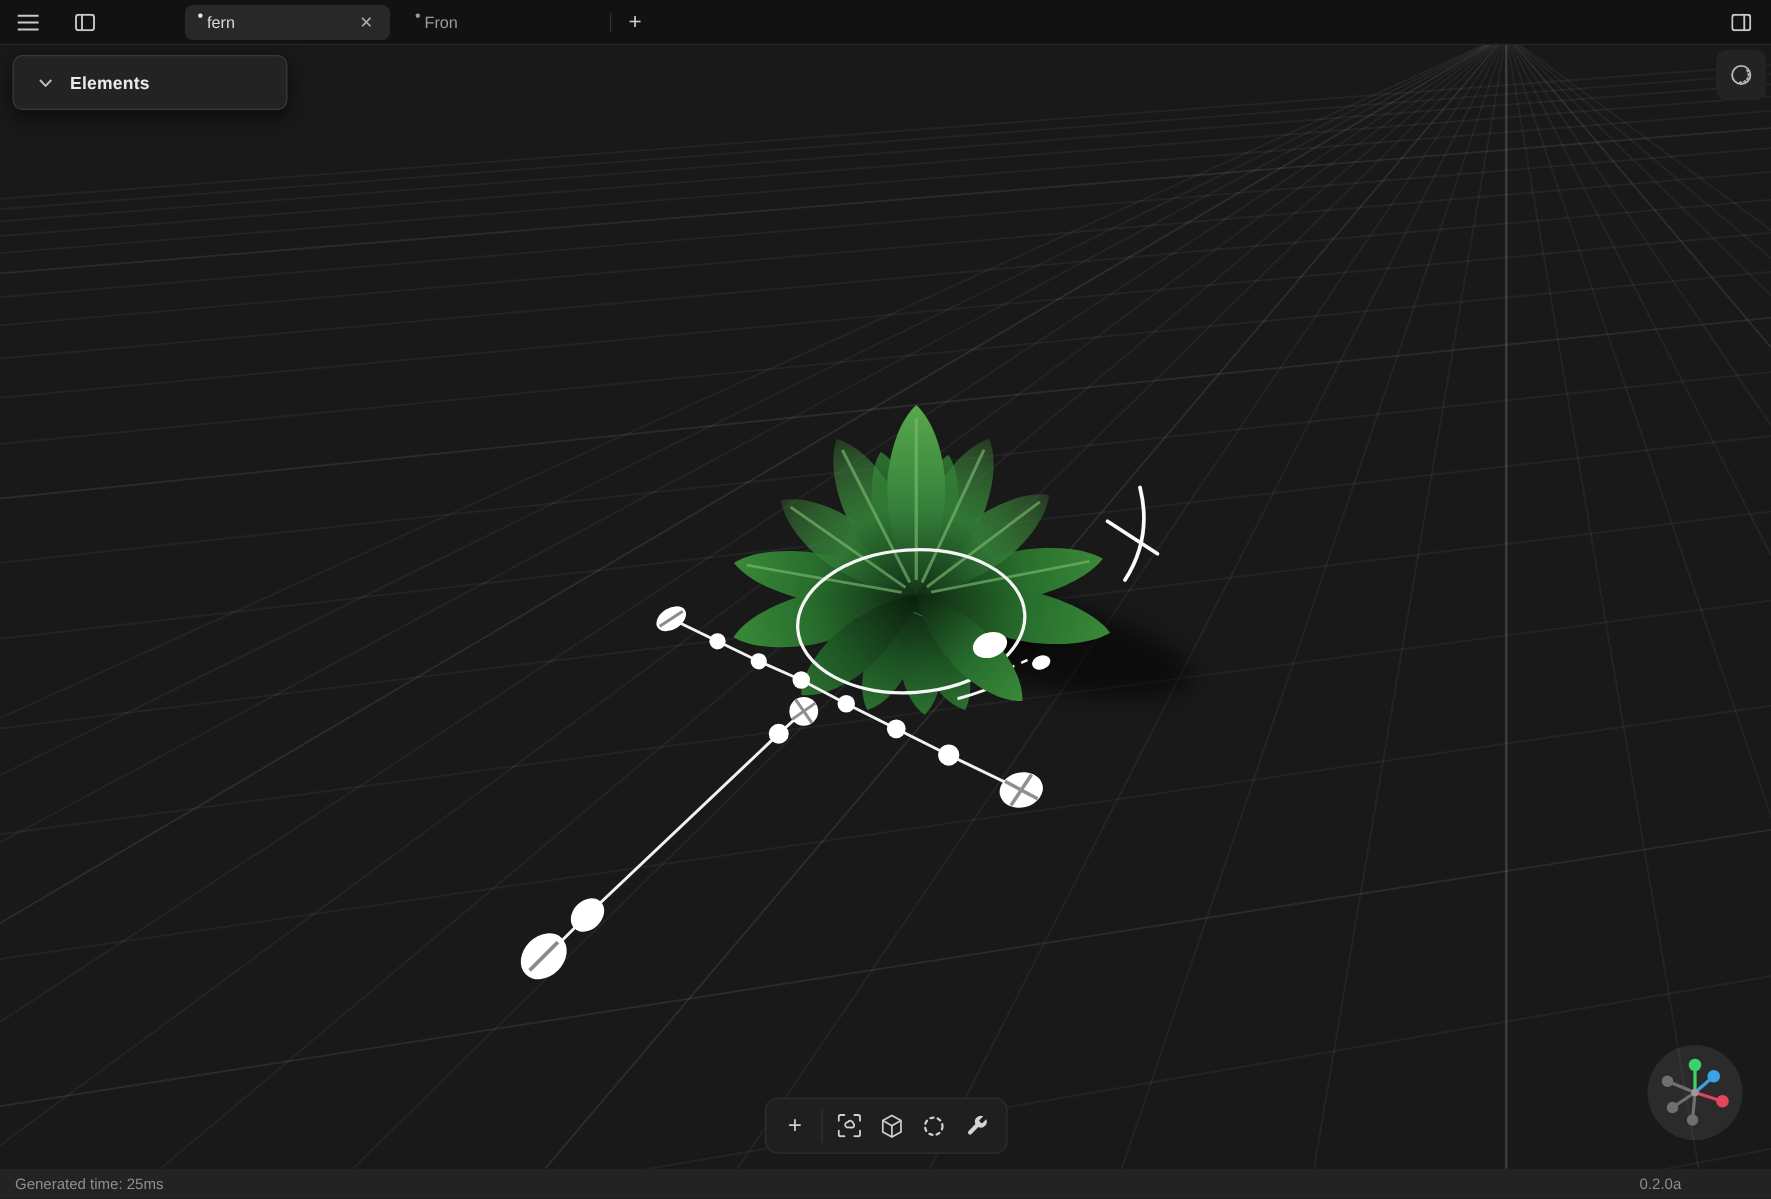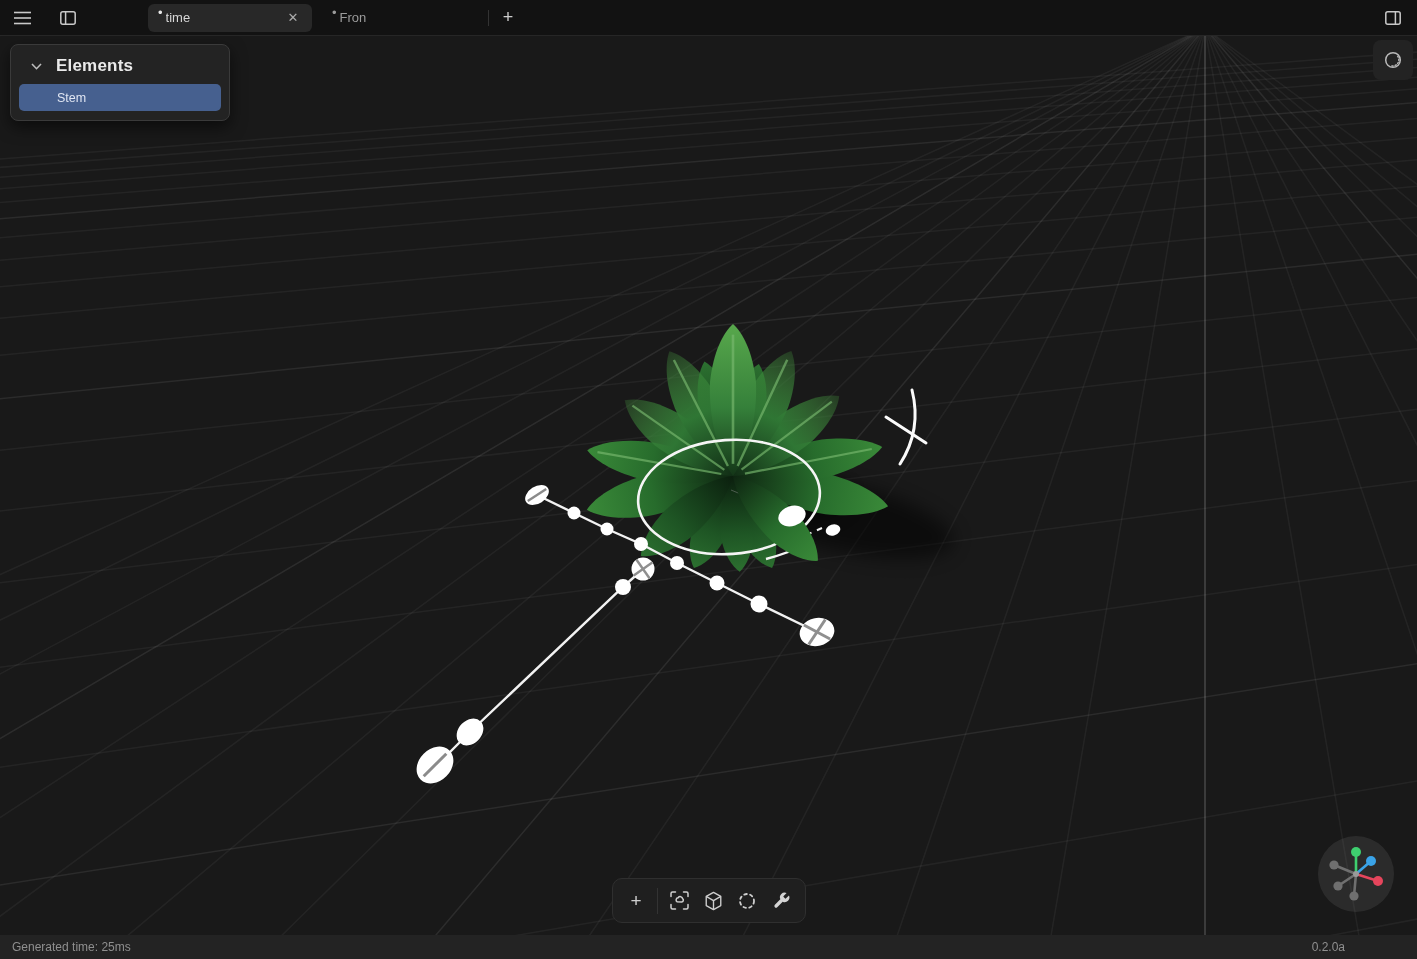--- a/index.html
+++ b/index.html
@@ -27,21 +27,21 @@
   .tab-divider { width:1px; height:16px; background:#333; margin:0 6px 0 2px; }
   .tab-new { color:#cdcdcd; font-size:18px; width:26px; height:26px; display:flex;
              align-items:center; justify-content:center; border-radius:5px; cursor:pointer; }
   .tb-right { margin-left:auto; margin-right:8px; }
 
   
   .elements-panel { position:absolute; left:10px; top:44px; width:220px; background:#232323;
                     border:1px solid #3a3a3a; border-radius:8px; z-index:25;
                     box-shadow:0 6px 16px rgba(0,0,0,.55); padding:9px 8px 9px 8px; }
   .ep-header { display:flex; align-items:center; height:24px; padding-left:12px; }
-  .ep-title { color:#eaeaea; font-size:17px; font-weight:bold; margin-left:14px; letter-spacing:.2px; }
+  .ep-title { color:#eaeaea; font-size:14px; font-weight:bold; margin-left:14px; letter-spacing:.2px; }
   .ep-item { margin-top:6px; height:27px; border-radius:5px; display:flex; align-items:center;
              padding-left:38px; font-size:12.5px; color:#dfe5f2; cursor:pointer; }
   .ep-item.selected { background:#46608f; }
 
   
   .shade-btn { position:absolute; left:1373px; top:40px; width:40px; height:40px;
                background:#232323; border-radius:8px; display:flex; align-items:center;
                justify-content:center; z-index:25; cursor:pointer; }
 
   
@@ -84,21 +84,21 @@
     <div class="tb-icon-btn" style="margin-left:14px">
       <svg width="16" height="14" viewBox="0 0 16 14">
         <rect x="0.8" y="0.8" width="14.4" height="12.4" rx="2" fill="none" stroke="#c9c9c9" stroke-width="1.5"></rect>
         <line x1="5.6" y1="0.8" x2="5.6" y2="13.2" stroke="#c9c9c9" stroke-width="1.5"></line>
       </svg>
     </div>
 
     <div class="tabs">
       <div class="tab active">
         <span class="dirty">•</span>
-        <span class="tab-label">time</span>
+        <span class="tab-label">fern</span>
         <span class="tab-close">✕</span>
       </div>
       <div class="tab inactive">
         <span class="dirty">•</span>
         <span class="tab-label">Fron</span>
       </div>
       <div class="tab-divider"></div>
       <div class="tab-new">+</div>
     </div>
 
@@ -281,23 +281,20 @@
     </svg>
   </div>
 
   <div class="elements-panel">
     <div class="ep-header">
       <svg width="11" height="7" viewBox="0 0 11 7">
         <polyline points="1,1 5.5,5.7 10,1" fill="none" stroke="#bdbdbd" stroke-width="1.6"></polyline>
       </svg>
       <span class="ep-title">Elements</span>
     </div>
-    <div class="ep-item selected">
-      <span>Stem</span>
-    </div>
   </div>
 
   <div class="shade-btn">
     <svg width="20" height="20" viewBox="0 0 20 20">
       <circle cx="10" cy="10" r="7.3" fill="none" stroke="#b9b9b9" stroke-width="1.5"></circle>
       <path d="M14.6,6.2 A6.1,6.1 0 0 1 7.2,15.4" fill="none" stroke="#b9b9b9" stroke-width="1.4" stroke-dasharray="1.2 2" stroke-linecap="round"></path>
     </svg>
   </div>
 
   <div class="toolbar">

